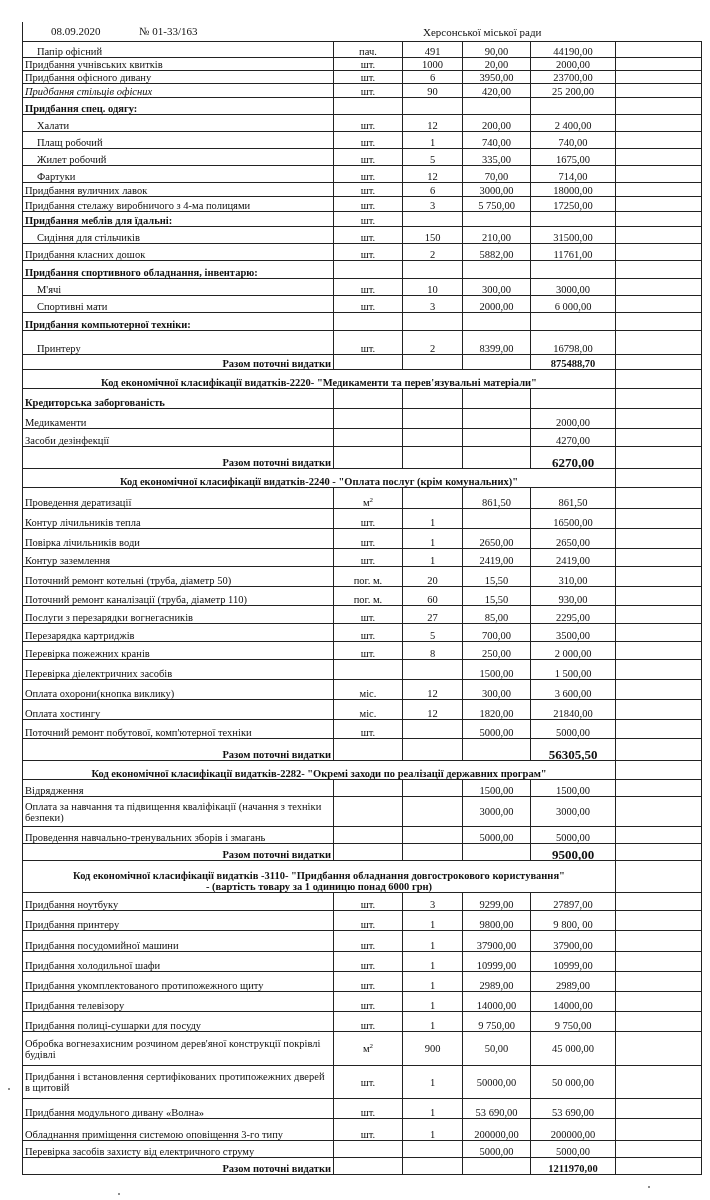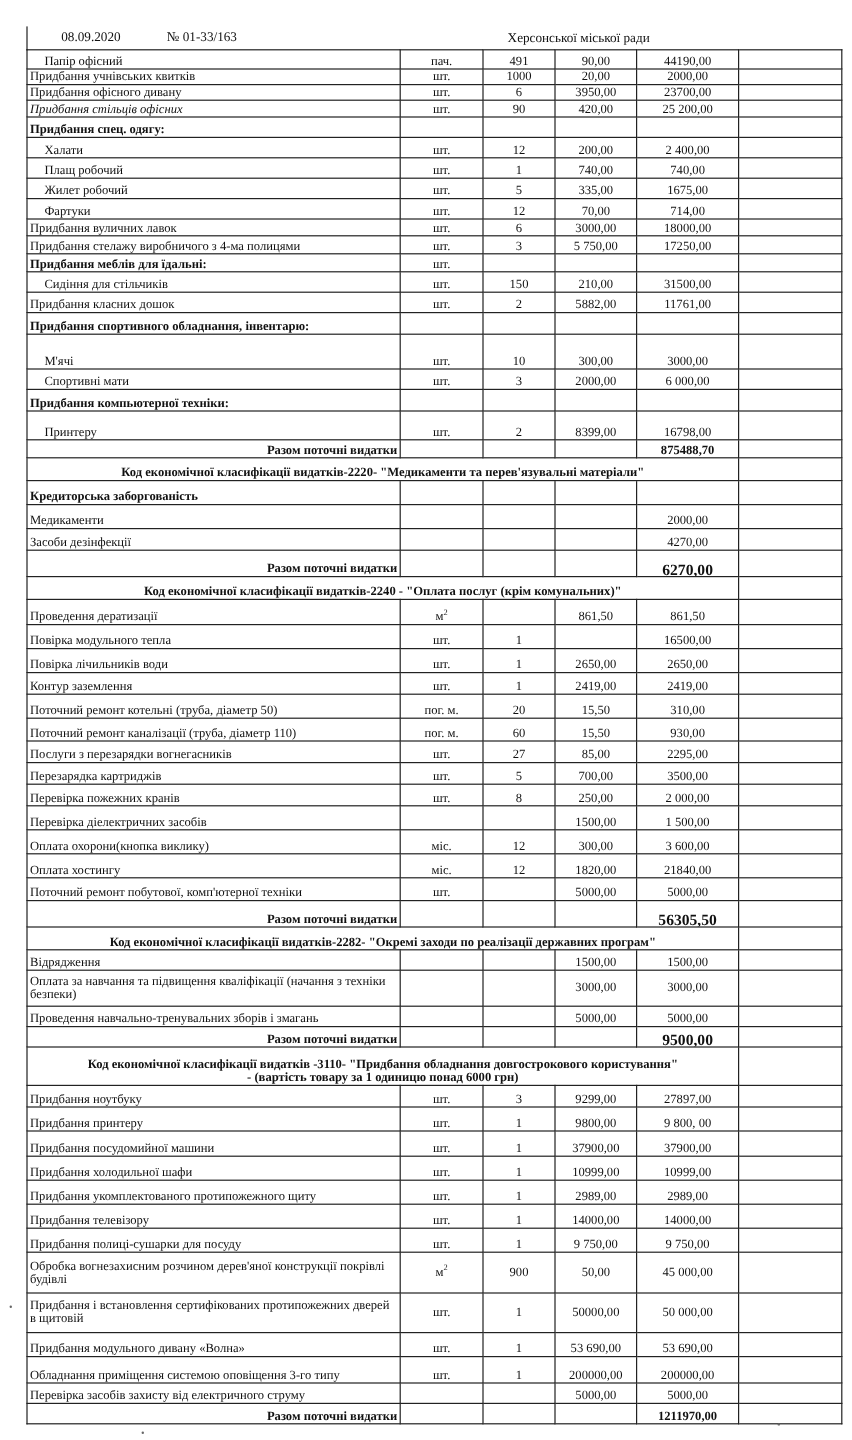--- a/index.html
+++ b/index.html
@@ -165,21 +165,21 @@
         <td class="empty"></td>
       </tr>
       <tr style="height: 18px;">
         <td class="section">Придбання спортивного обладнання, інвентарю:</td>
         <td class="unit"></td>
         <td></td>
         <td></td>
         <td></td>
         <td class="empty"></td>
       </tr>
-      <tr style="height: 29px;">
+      <tr style="height: 17px;">
         <td class="name indent">М'ячі</td>
         <td class="unit" style="vertical-align: bottom;">шт.</td>
         <td class="qty" style="vertical-align: bottom;">10</td>
         <td class="price" style="vertical-align: bottom;">300,00</td>
         <td class="total" style="vertical-align: bottom;">3000,00</td>
         <td class="empty"></td>
       </tr>
       <tr style="height: 17px;">
         <td class="name indent">Спортивні мати</td>
         <td class="unit" style="vertical-align: bottom;">шт.</td>
@@ -258,21 +258,21 @@
       </tr>
       <tr style="height: 21px;">
         <td class="name">Проведення дератизації</td>
         <td class="unit" style="vertical-align: bottom;">м<sup>2</sup></td>
         <td class="qty" style="vertical-align: bottom;"></td>
         <td class="price" style="vertical-align: bottom;">861,50</td>
         <td class="total" style="vertical-align: bottom;">861,50</td>
         <td class="empty"></td>
       </tr>
       <tr style="height: 20px;">
-        <td class="name">Повірка модульного тепла</td>
+        <td class="name">Контур лічильників тепла</td>
         <td class="unit" style="vertical-align: bottom;">шт.</td>
         <td class="qty" style="vertical-align: bottom;">1</td>
         <td class="price" style="vertical-align: bottom;"></td>
         <td class="total" style="vertical-align: bottom;">16500,00</td>
         <td class="empty"></td>
       </tr>
       <tr style="height: 20px;">
         <td class="name">Повірка лічильників води</td>
         <td class="unit" style="vertical-align: bottom;">шт.</td>
         <td class="qty" style="vertical-align: bottom;">1</td>

